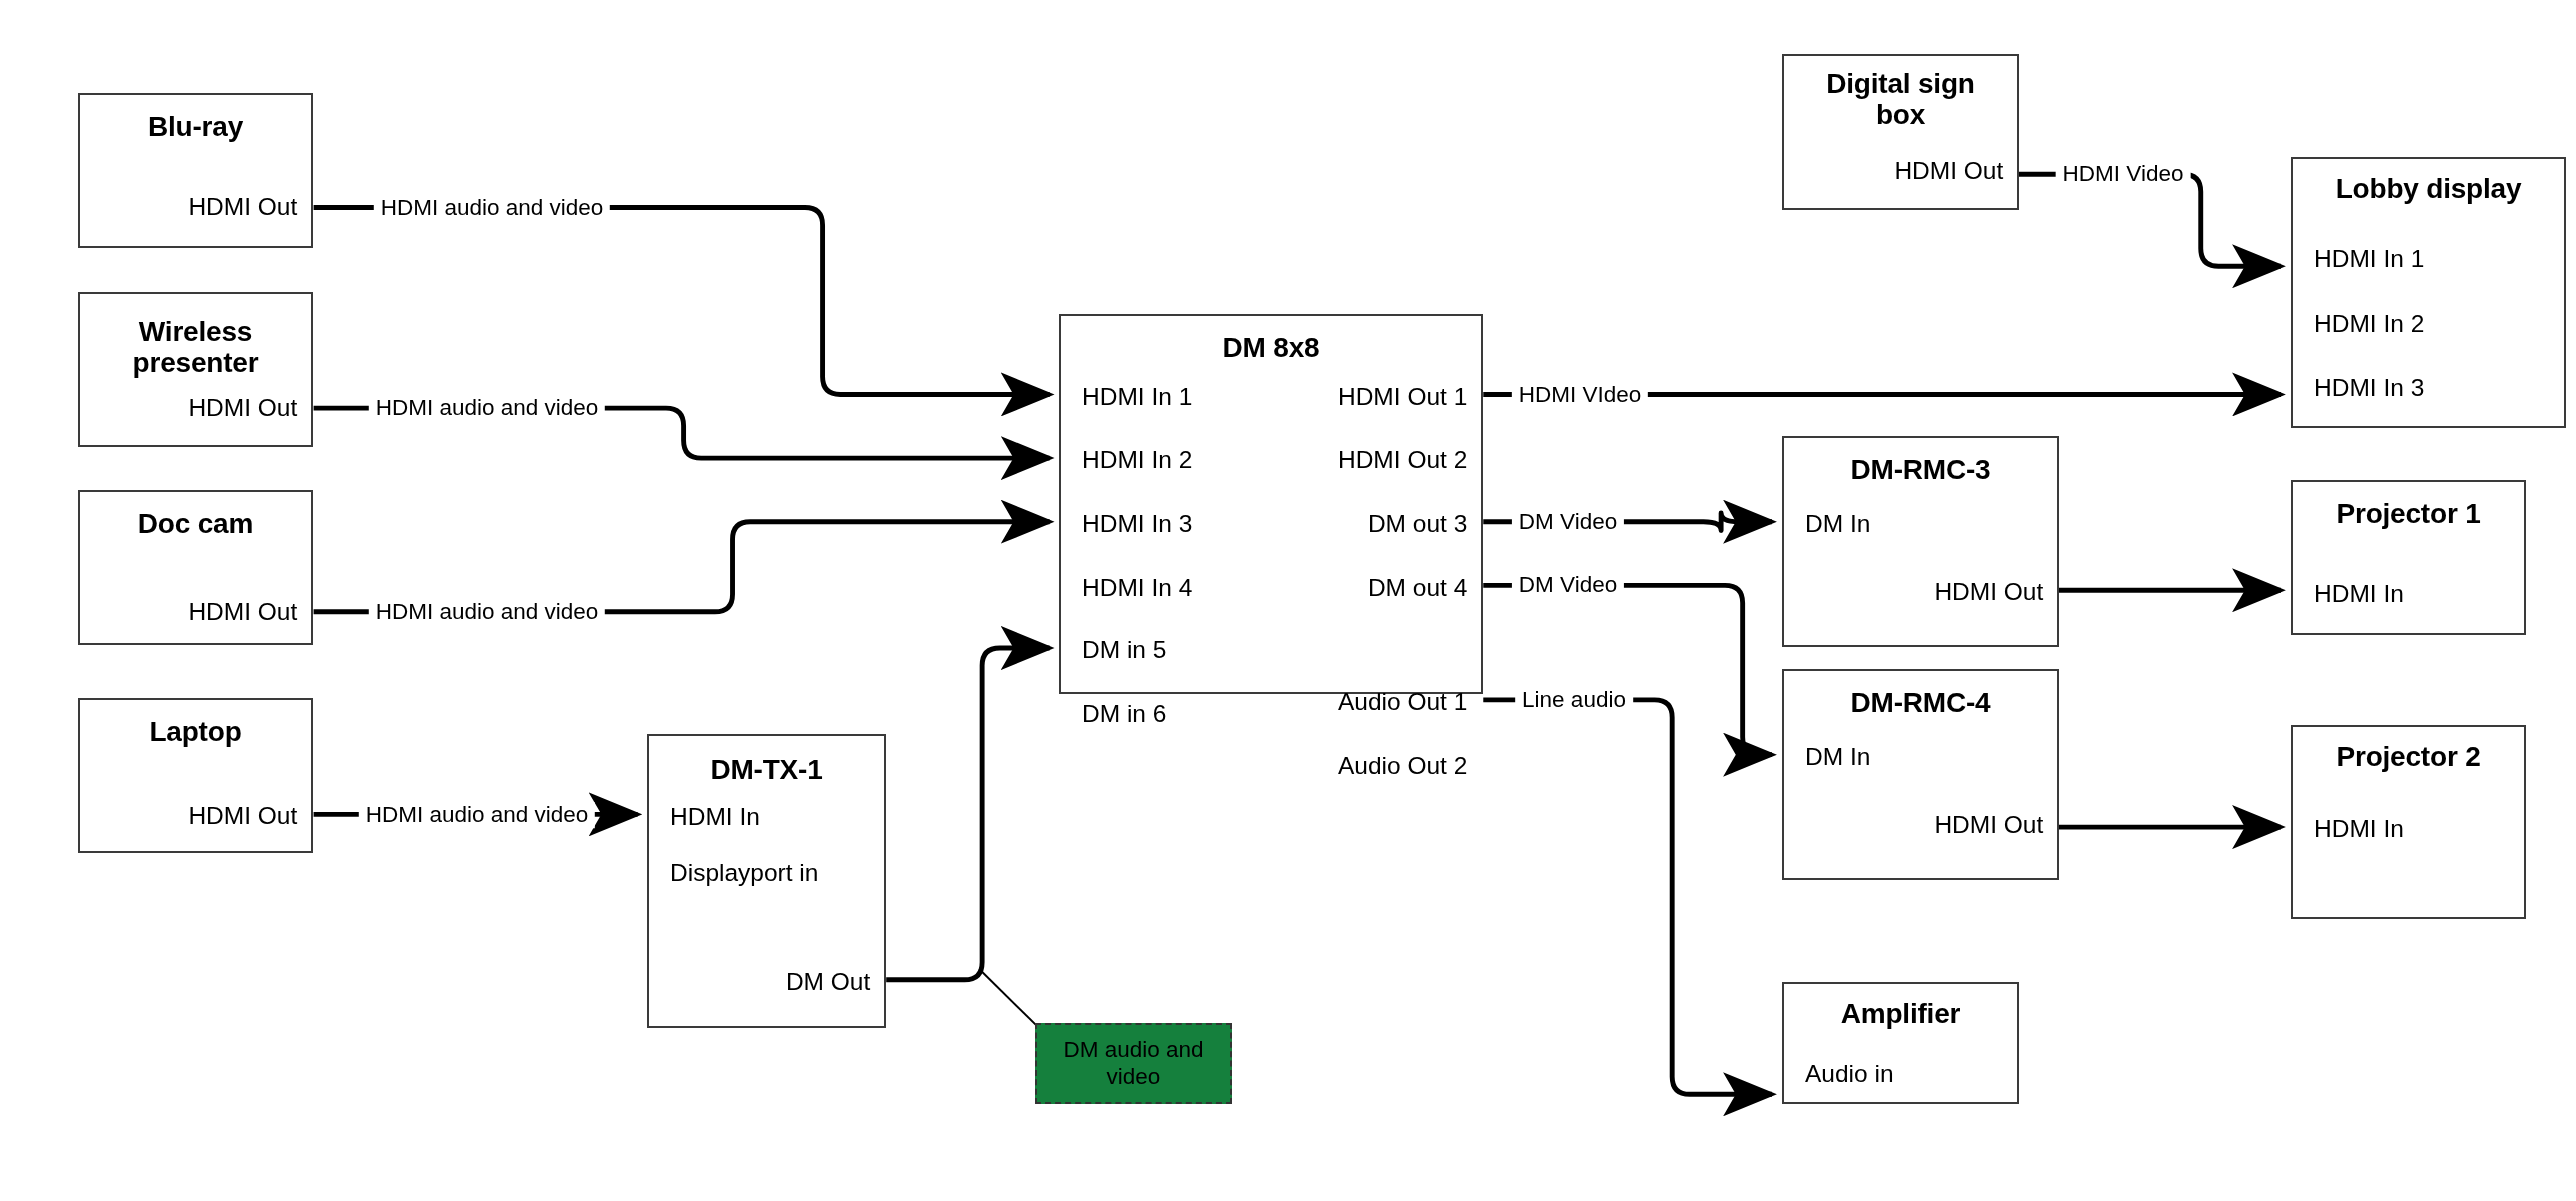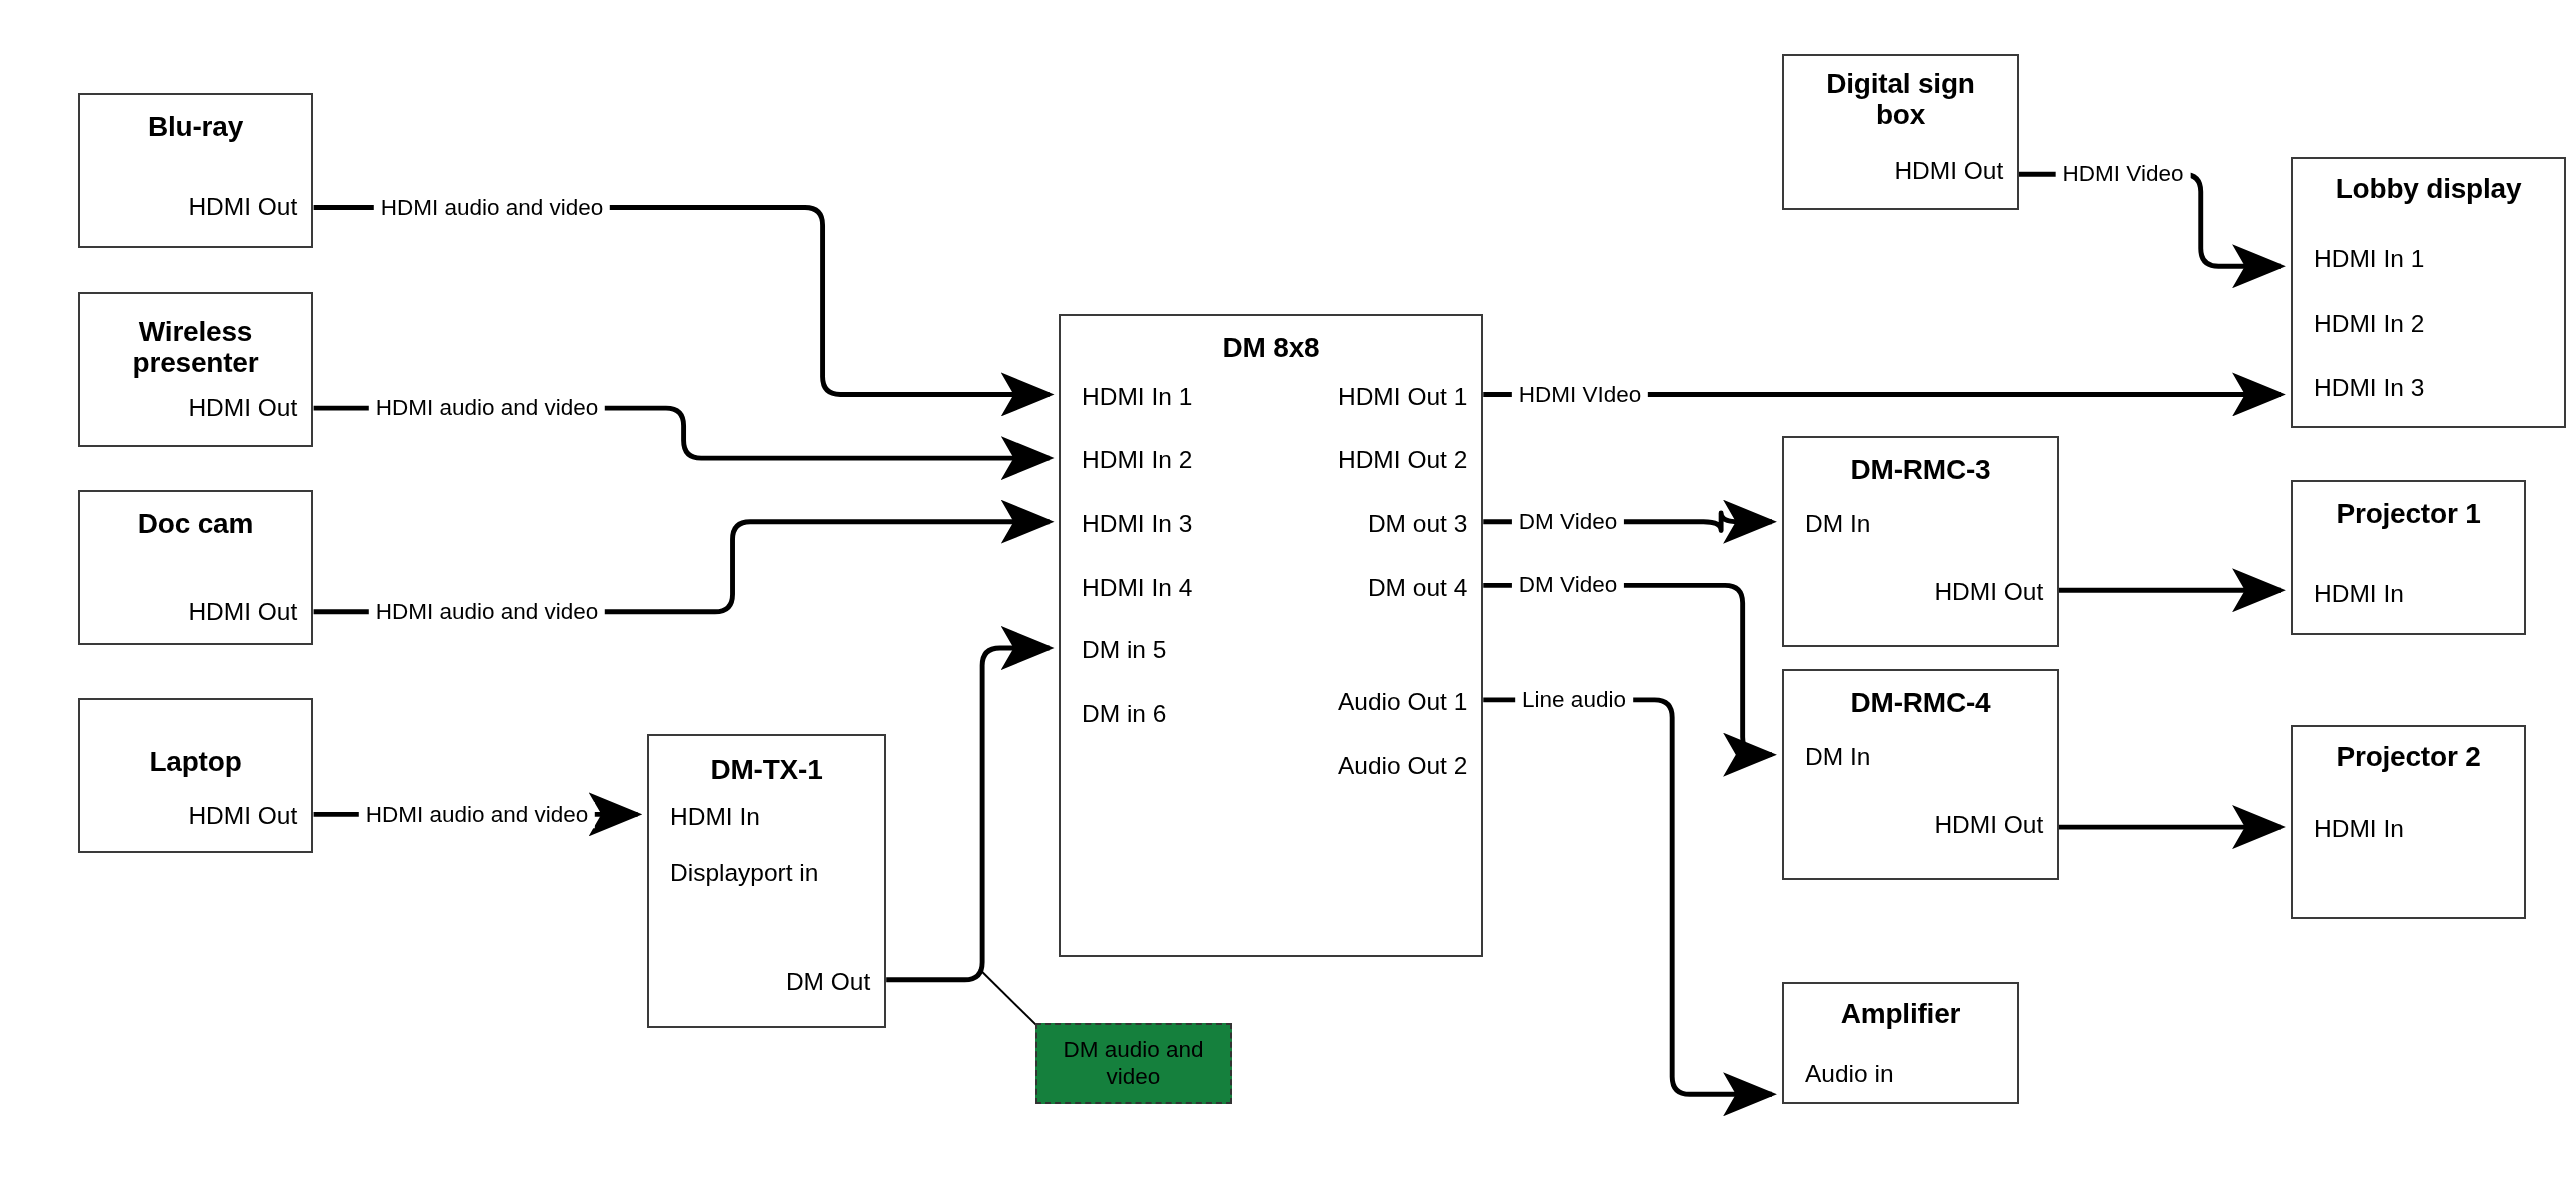--- a/index.html
+++ b/index.html
@@ -146,32 +146,32 @@
     <div class="node-title" style="top:22px; padding:0 31px;">Wireless presenter</div>
     <div class="port right" style="top:100px;">HDMI Out</div>
   </div>
 
   <div class="node" style="left:78px; top:490px; width:235px; height:155px;">
     <div class="node-title" style="top:15.7px;">Doc cam</div>
     <div class="port right" style="top:106px;">HDMI Out</div>
   </div>
 
   <div class="node" style="left:78px; top:698px; width:235px; height:155px;">
-    <div class="node-title" style="top:15.7px;margin-top:30px;">Laptop</div>
+    <div class="node-title" style="top:15.7px;">Laptop</div>
     <div class="port right" style="top:102px;">HDMI Out</div>
   </div>
 
   <div class="node" style="left:647px; top:734px; width:239px; height:294px;">
     <div class="node-title" style="top:17.6px;">DM-TX-1</div>
     <div class="port left" style="top:67px;">HDMI In</div>
     <div class="port left" style="top:123px;">Displayport in</div>
     <div class="port right" style="top:232px;">DM Out</div>
   </div>
 
-  <div class="node" style="left:1059px; top:314px; width:424px; height:643px;">
+  <div class="node" style="left:1059px; top:314px; width:424px; height:380px;">
     <div class="node-title" style="top:15.7px;">DM 8x8</div>
 
     <div class="port left" style="top:67px;">HDMI In 1</div>
     <div class="port left" style="top:130px;">HDMI In 2</div>
     <div class="port left" style="top:194px;">HDMI In 3</div>
     <div class="port left" style="top:258px;">HDMI In 4</div>
     <div class="port left" style="top:320px;">DM in 5</div>
     <div class="port left" style="top:384px;">DM in 6</div>
 
     <div class="port right" style="top:67px;">HDMI Out 1</div>

